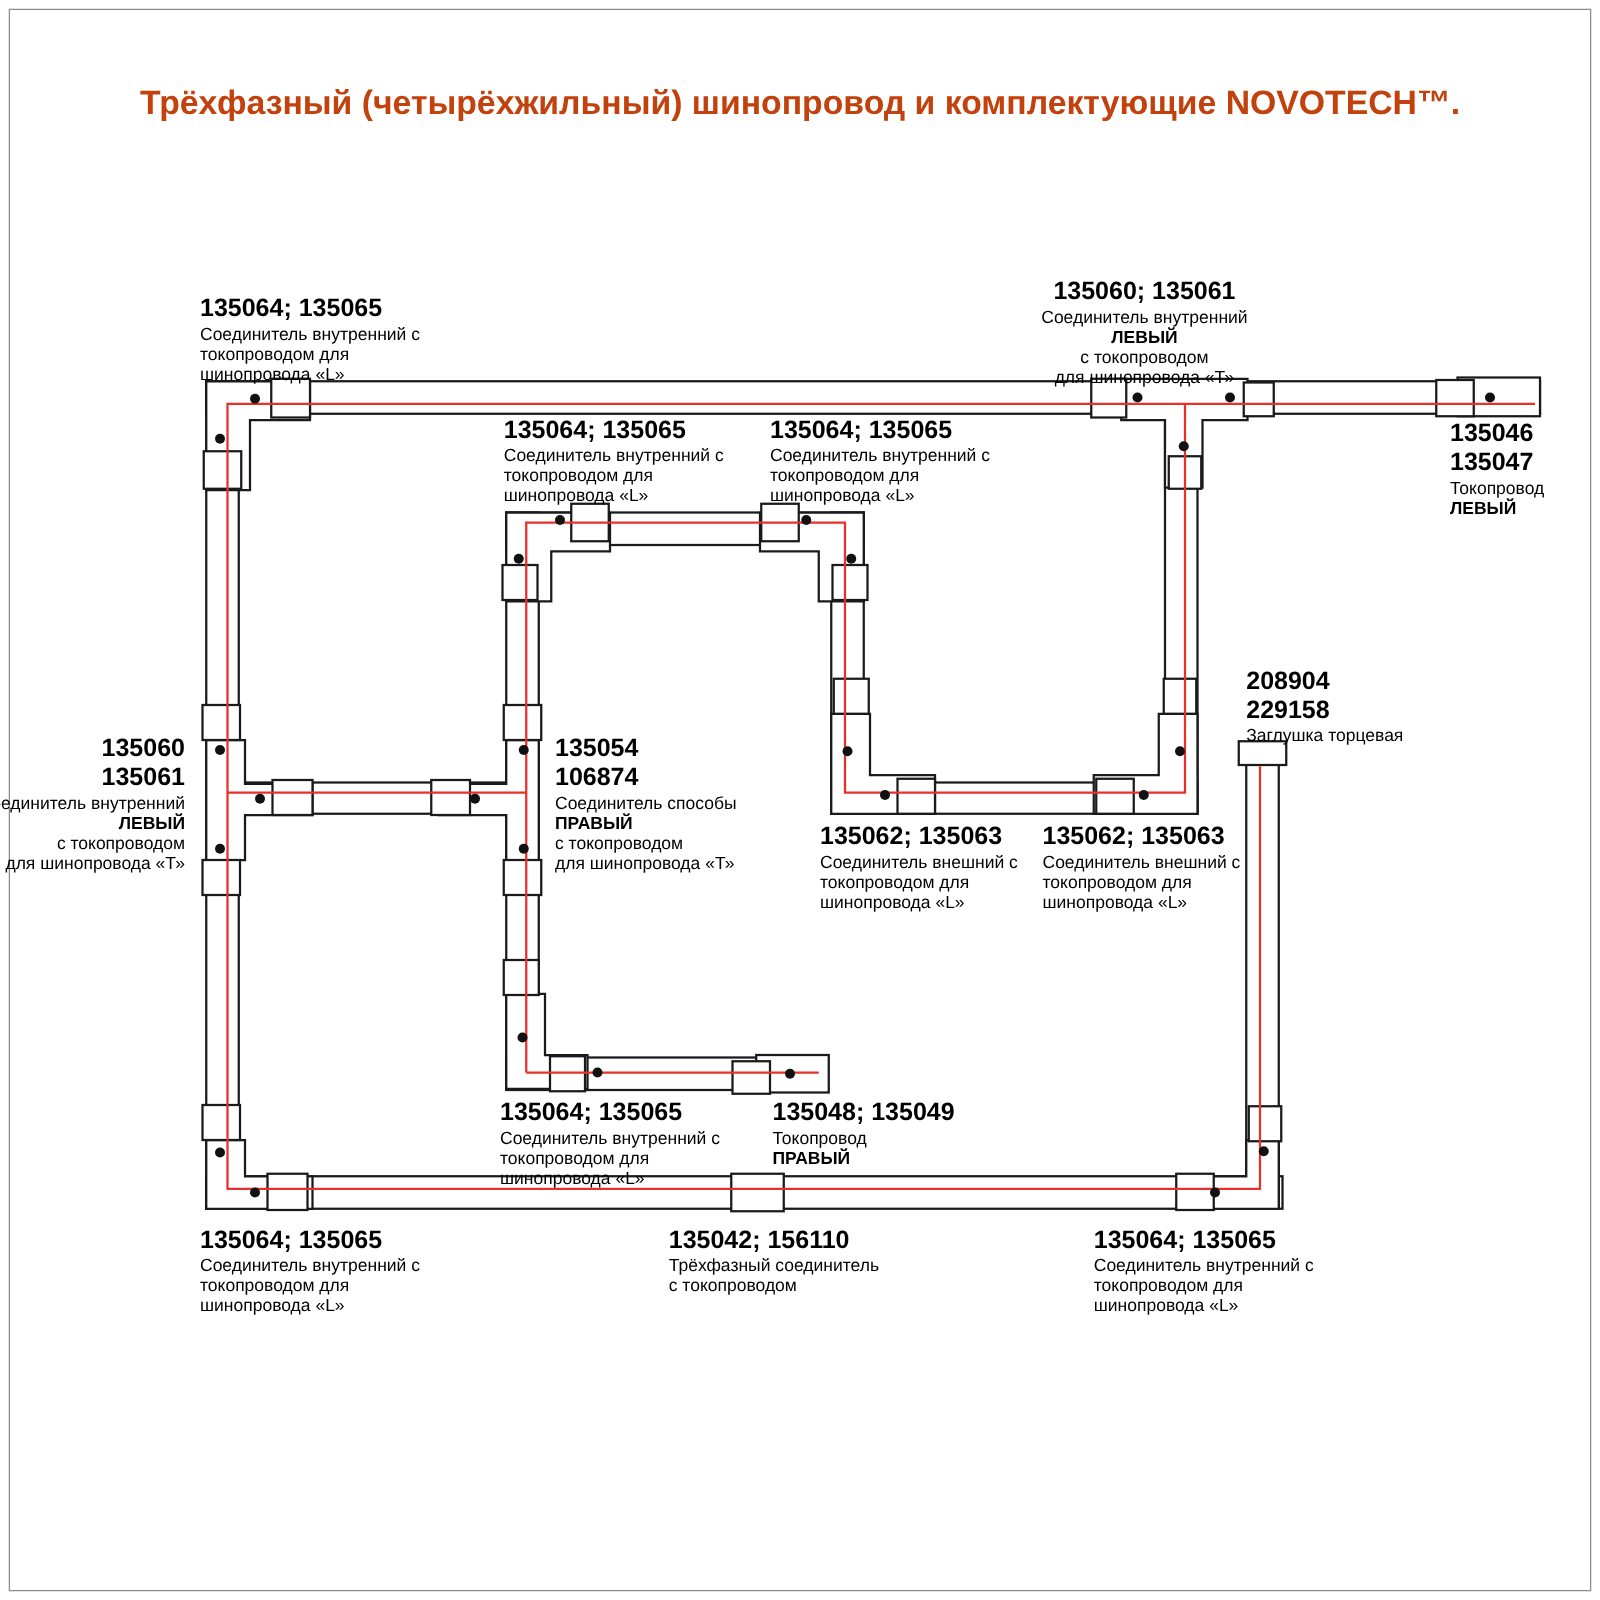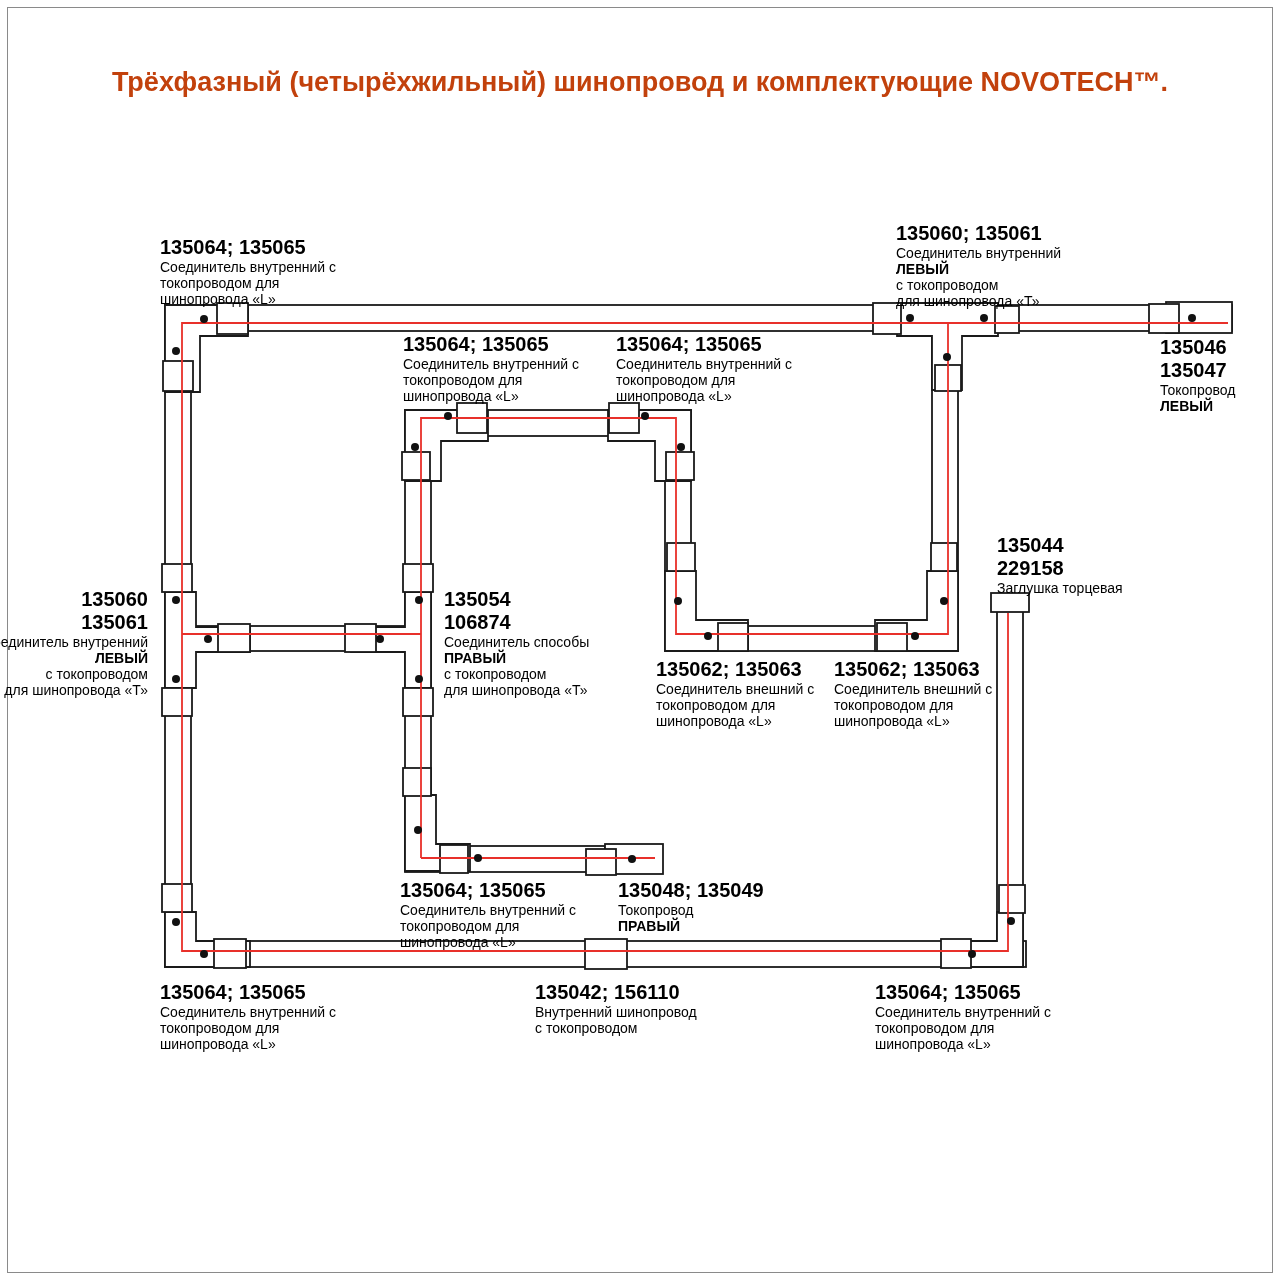--- a/index.html
+++ b/index.html
@@ -132,21 +132,21 @@
     </g>
   </svg>
 
   <div id="labels">
       <div class="lbl" style="top: 236px; left: 160px;">
         <div class="code">135064; 135065</div>
         <div class="desc">Соединитель внутренний с</div>
         <div class="desc">токопроводом для</div>
         <div class="desc">шинопровода «L»</div>
       </div>
-      <div class="lbl" style="top: 222px; left: 896px;">
+      <div class="lbl" style="top: 222px; left: 833px; text-align: center;">
         <div class="code">135060; 135061</div>
         <div class="desc">Соединитель внутренний</div>
         <div class="desc bold">ЛЕВЫЙ</div>
         <div class="desc">с токопроводом</div>
         <div class="desc">для шинопровода «Т»</div>
       </div>
       <div class="lbl" style="top: 336px; left: 1160px;">
         <div class="code">135046</div>
         <div class="code">135047</div>
         <div class="desc">Токопровод</div>
@@ -186,21 +186,21 @@
         <div class="desc">токопроводом для</div>
         <div class="desc">шинопровода «L»</div>
       </div>
       <div class="lbl" style="top: 658px; left: 834px;">
         <div class="code">135062; 135063</div>
         <div class="desc">Соединитель внешний с</div>
         <div class="desc">токопроводом для</div>
         <div class="desc">шинопровода «L»</div>
       </div>
       <div class="lbl" style="top: 534px; left: 997px;">
-        <div class="code">135044</div>
+        <div class="code">208904</div>
         <div class="code">229158</div>
         <div class="desc">Заглушка торцевая</div>
       </div>
       <div class="lbl" style="top: 879px; left: 400px;">
         <div class="code">135064; 135065</div>
         <div class="desc">Соединитель внутренний с</div>
         <div class="desc">токопроводом для</div>
         <div class="desc">шинопровода «L»</div>
       </div>
       <div class="lbl" style="top: 879px; left: 618px;">
@@ -209,21 +209,21 @@
         <div class="desc bold">ПРАВЫЙ</div>
       </div>
       <div class="lbl" style="top: 981px; left: 160px;">
         <div class="code">135064; 135065</div>
         <div class="desc">Соединитель внутренний с</div>
         <div class="desc">токопроводом для</div>
         <div class="desc">шинопровода «L»</div>
       </div>
       <div class="lbl" style="top: 981px; left: 535px;">
         <div class="code">135042; 156110</div>
-        <div class="desc">Внутренний шинопровод</div>
+        <div class="desc">Трёхфазный соединитель</div>
         <div class="desc">с токопроводом</div>
       </div>
       <div class="lbl" style="top: 981px; left: 875px;">
         <div class="code">135064; 135065</div>
         <div class="desc">Соединитель внутренний с</div>
         <div class="desc">токопроводом для</div>
         <div class="desc">шинопровода «L»</div>
       </div>
     </div>
 </div>

